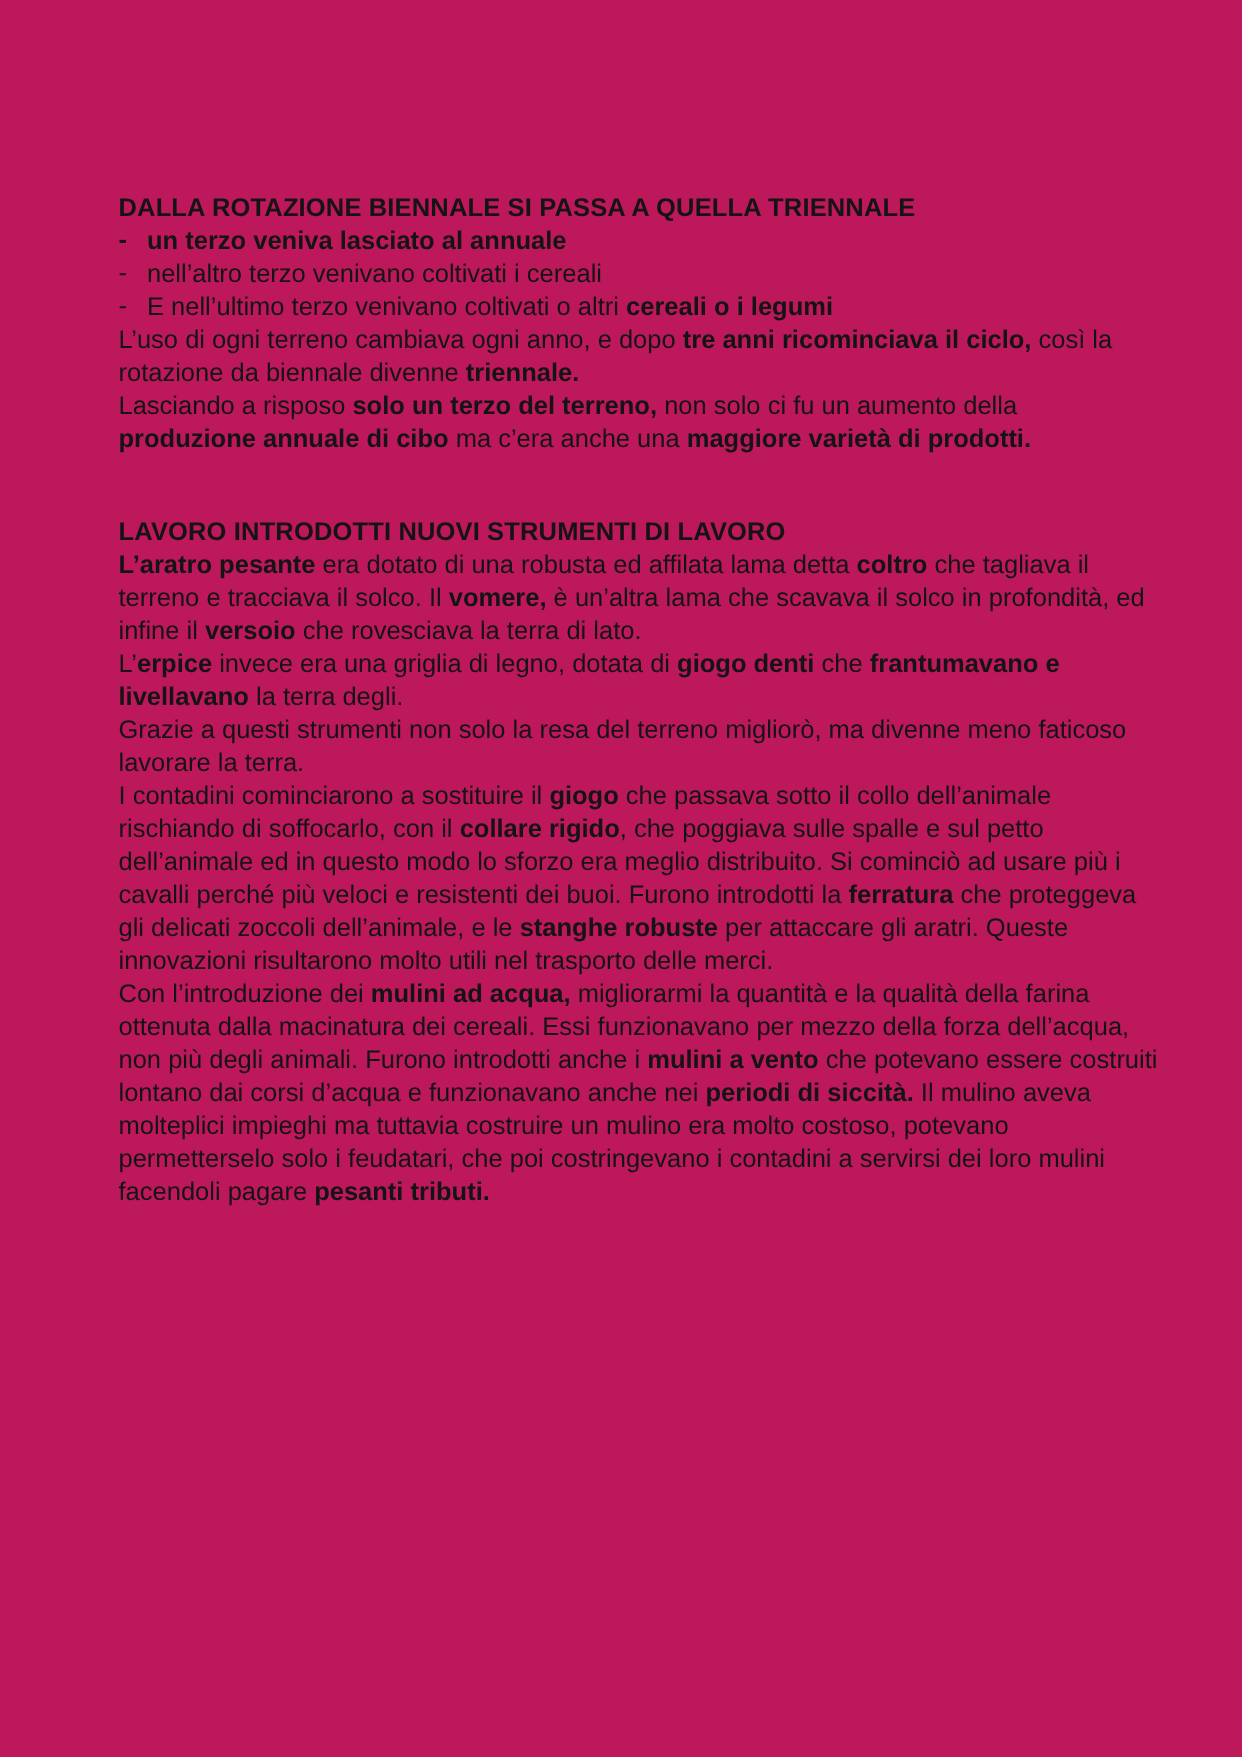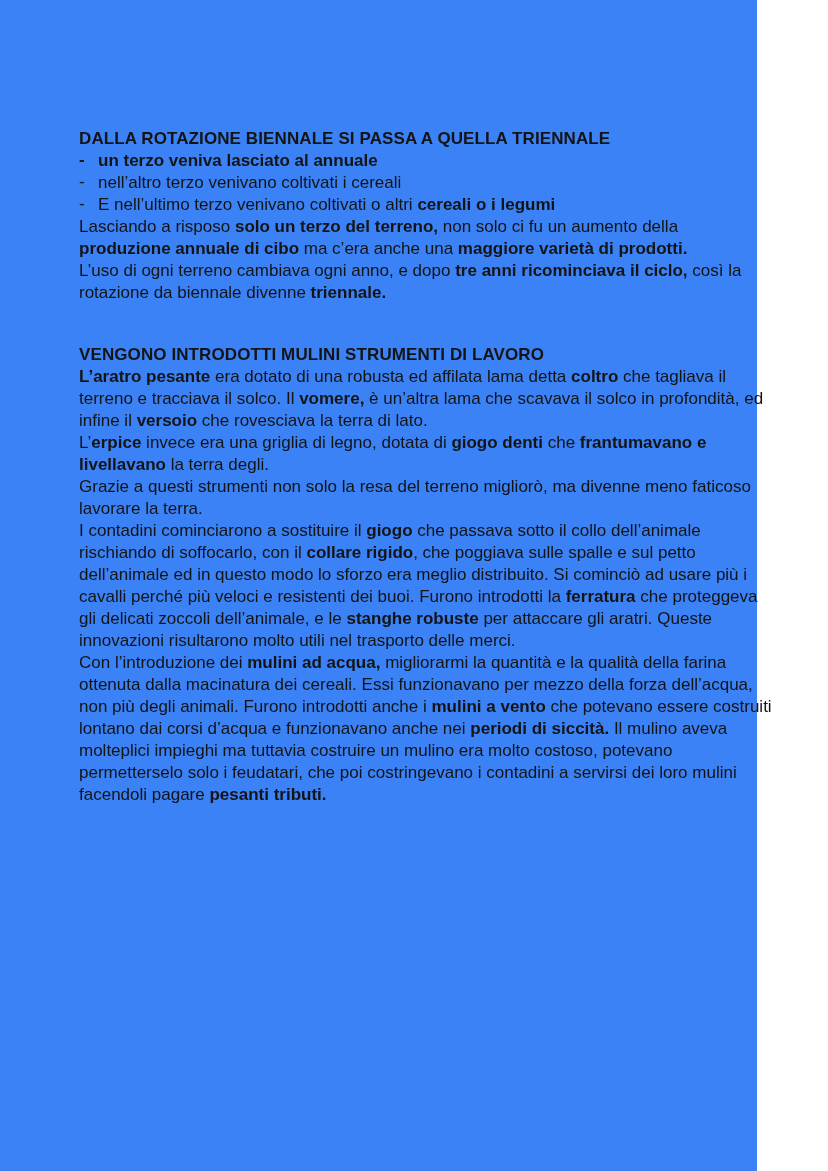--- a/index.html
+++ b/index.html
@@ -9,24 +9,24 @@
   }
   body {
     width: 828px;
     height: 1171px;
     font-family: "Liberation Sans", "DejaVu Sans", sans-serif;
     color: #141414;
     overflow: hidden;
   }
   .page {
     box-sizing: border-box;
-    width: 757px;
+    width: 828px;
     height: 1171px;
     padding: 128px 56px 18px 79px;
-    background: #3b82f6;
+    background: #be185d;
   }
   .doc {
     width: 694px;
     font-size: 17px;
     line-height: 22px;
   }
   .doc h2.heading {
     font-size: 17px;
     line-height: 22px;
     font-weight: 700;
@@ -55,25 +55,25 @@
 </head>
 <body>
 
 <div class="page">
   <div class="doc">
       <section>
         <h2 class="heading">DALLA ROTAZIONE BIENNALE SI PASSA A QUELLA TRIENNALE</h2>
         <p class="line bullet"><span class="marker b">-</span><span class="b">un terzo veniva lasciato al annuale</span></p>
         <p class="line bullet"><span class="marker">-</span><span>nell’altro terzo venivano coltivati i cereali</span></p>
         <p class="line bullet"><span class="marker">-</span><span>E nell’ultimo terzo venivano coltivati o altri </span><span class="b">cereali o i legumi</span></p>
+        <p class="line"><span>L’uso di ogni terreno cambiava ogni anno, e dopo </span><span class="b">tre anni ricominciava il ciclo,</span><span> così la rotazione da biennale divenne </span><span class="b">triennale.</span></p>
         <p class="line"><span>Lasciando a risposo </span><span class="b">solo un terzo del terreno,</span><span> non solo ci fu un aumento della </span><span class="b">produzione annuale di cibo</span><span> ma c’era anche una </span><span class="b">maggiore varietà di prodotti.</span></p>
-        <p class="line"><span>L’uso di ogni terreno cambiava ogni anno, e dopo </span><span class="b">tre anni ricominciava il ciclo,</span><span> così la rotazione da biennale divenne </span><span class="b">triennale.</span></p>
       </section>
       <section>
-        <h2 class="heading">VENGONO INTRODOTTI MULINI STRUMENTI DI LAVORO</h2>
+        <h2 class="heading">LAVORO INTRODOTTI NUOVI STRUMENTI DI LAVORO</h2>
         <p class="line"><span class="b">L’aratro pesante</span><span> era dotato di una robusta ed affilata lama detta </span><span class="b">coltro</span><span> che tagliava il terreno e tracciava il solco. Il </span><span class="b">vomere,</span><span> è un’altra lama che scavava il solco in profondità, ed infine il </span><span class="b">versoio</span><span> che rovesciava la terra di lato.</span></p>
         <p class="line"><span>L’</span><span class="b">erpice</span><span> invece era una griglia di legno, dotata di </span><span class="b">giogo denti</span><span> che </span><span class="b">frantumavano e livellavano</span><span> la terra degli.</span></p>
         <p class="line"><span>Grazie a questi strumenti non solo la resa del terreno migliorò, ma divenne meno faticoso lavorare la terra.</span></p>
       </section>
       <section>
         <p class="line"><span>I contadini cominciarono a sostituire il </span><span class="b">giogo</span><span> che passava sotto il collo dell’animale rischiando di soffocarlo, con il </span><span class="b">collare rigido</span><span>, che poggiava sulle spalle e sul petto dell’animale ed in questo modo lo sforzo era meglio distribuito. Si cominciò ad usare più i cavalli perché più veloci e resistenti dei buoi. Furono introdotti la </span><span class="b">ferratura</span><span> che proteggeva gli delicati zoccoli dell’animale, e le </span><span class="b">stanghe robuste</span><span> per attaccare gli aratri. Queste innovazioni risultarono molto utili nel trasporto delle merci.</span></p>
       </section>
       <section>
         <p class="line"><span>Con l’introduzione dei </span><span class="b">mulini ad acqua,</span><span> migliorarmi la quantità e la qualità della farina ottenuta dalla macinatura dei cereali. Essi funzionavano per mezzo della forza dell’acqua, non più degli animali. Furono introdotti anche i </span><span class="b">mulini a vento</span><span> che potevano essere costruiti lontano dai corsi d’acqua e funzionavano anche nei </span><span class="b">periodi di siccità.</span><span> Il mulino aveva molteplici impieghi ma tuttavia costruire un mulino era molto costoso, potevano permetterselo solo i feudatari, che poi costringevano i contadini a servirsi dei loro mulini facendoli pagare </span><span class="b">pesanti tributi.</span></p>
       </section>

